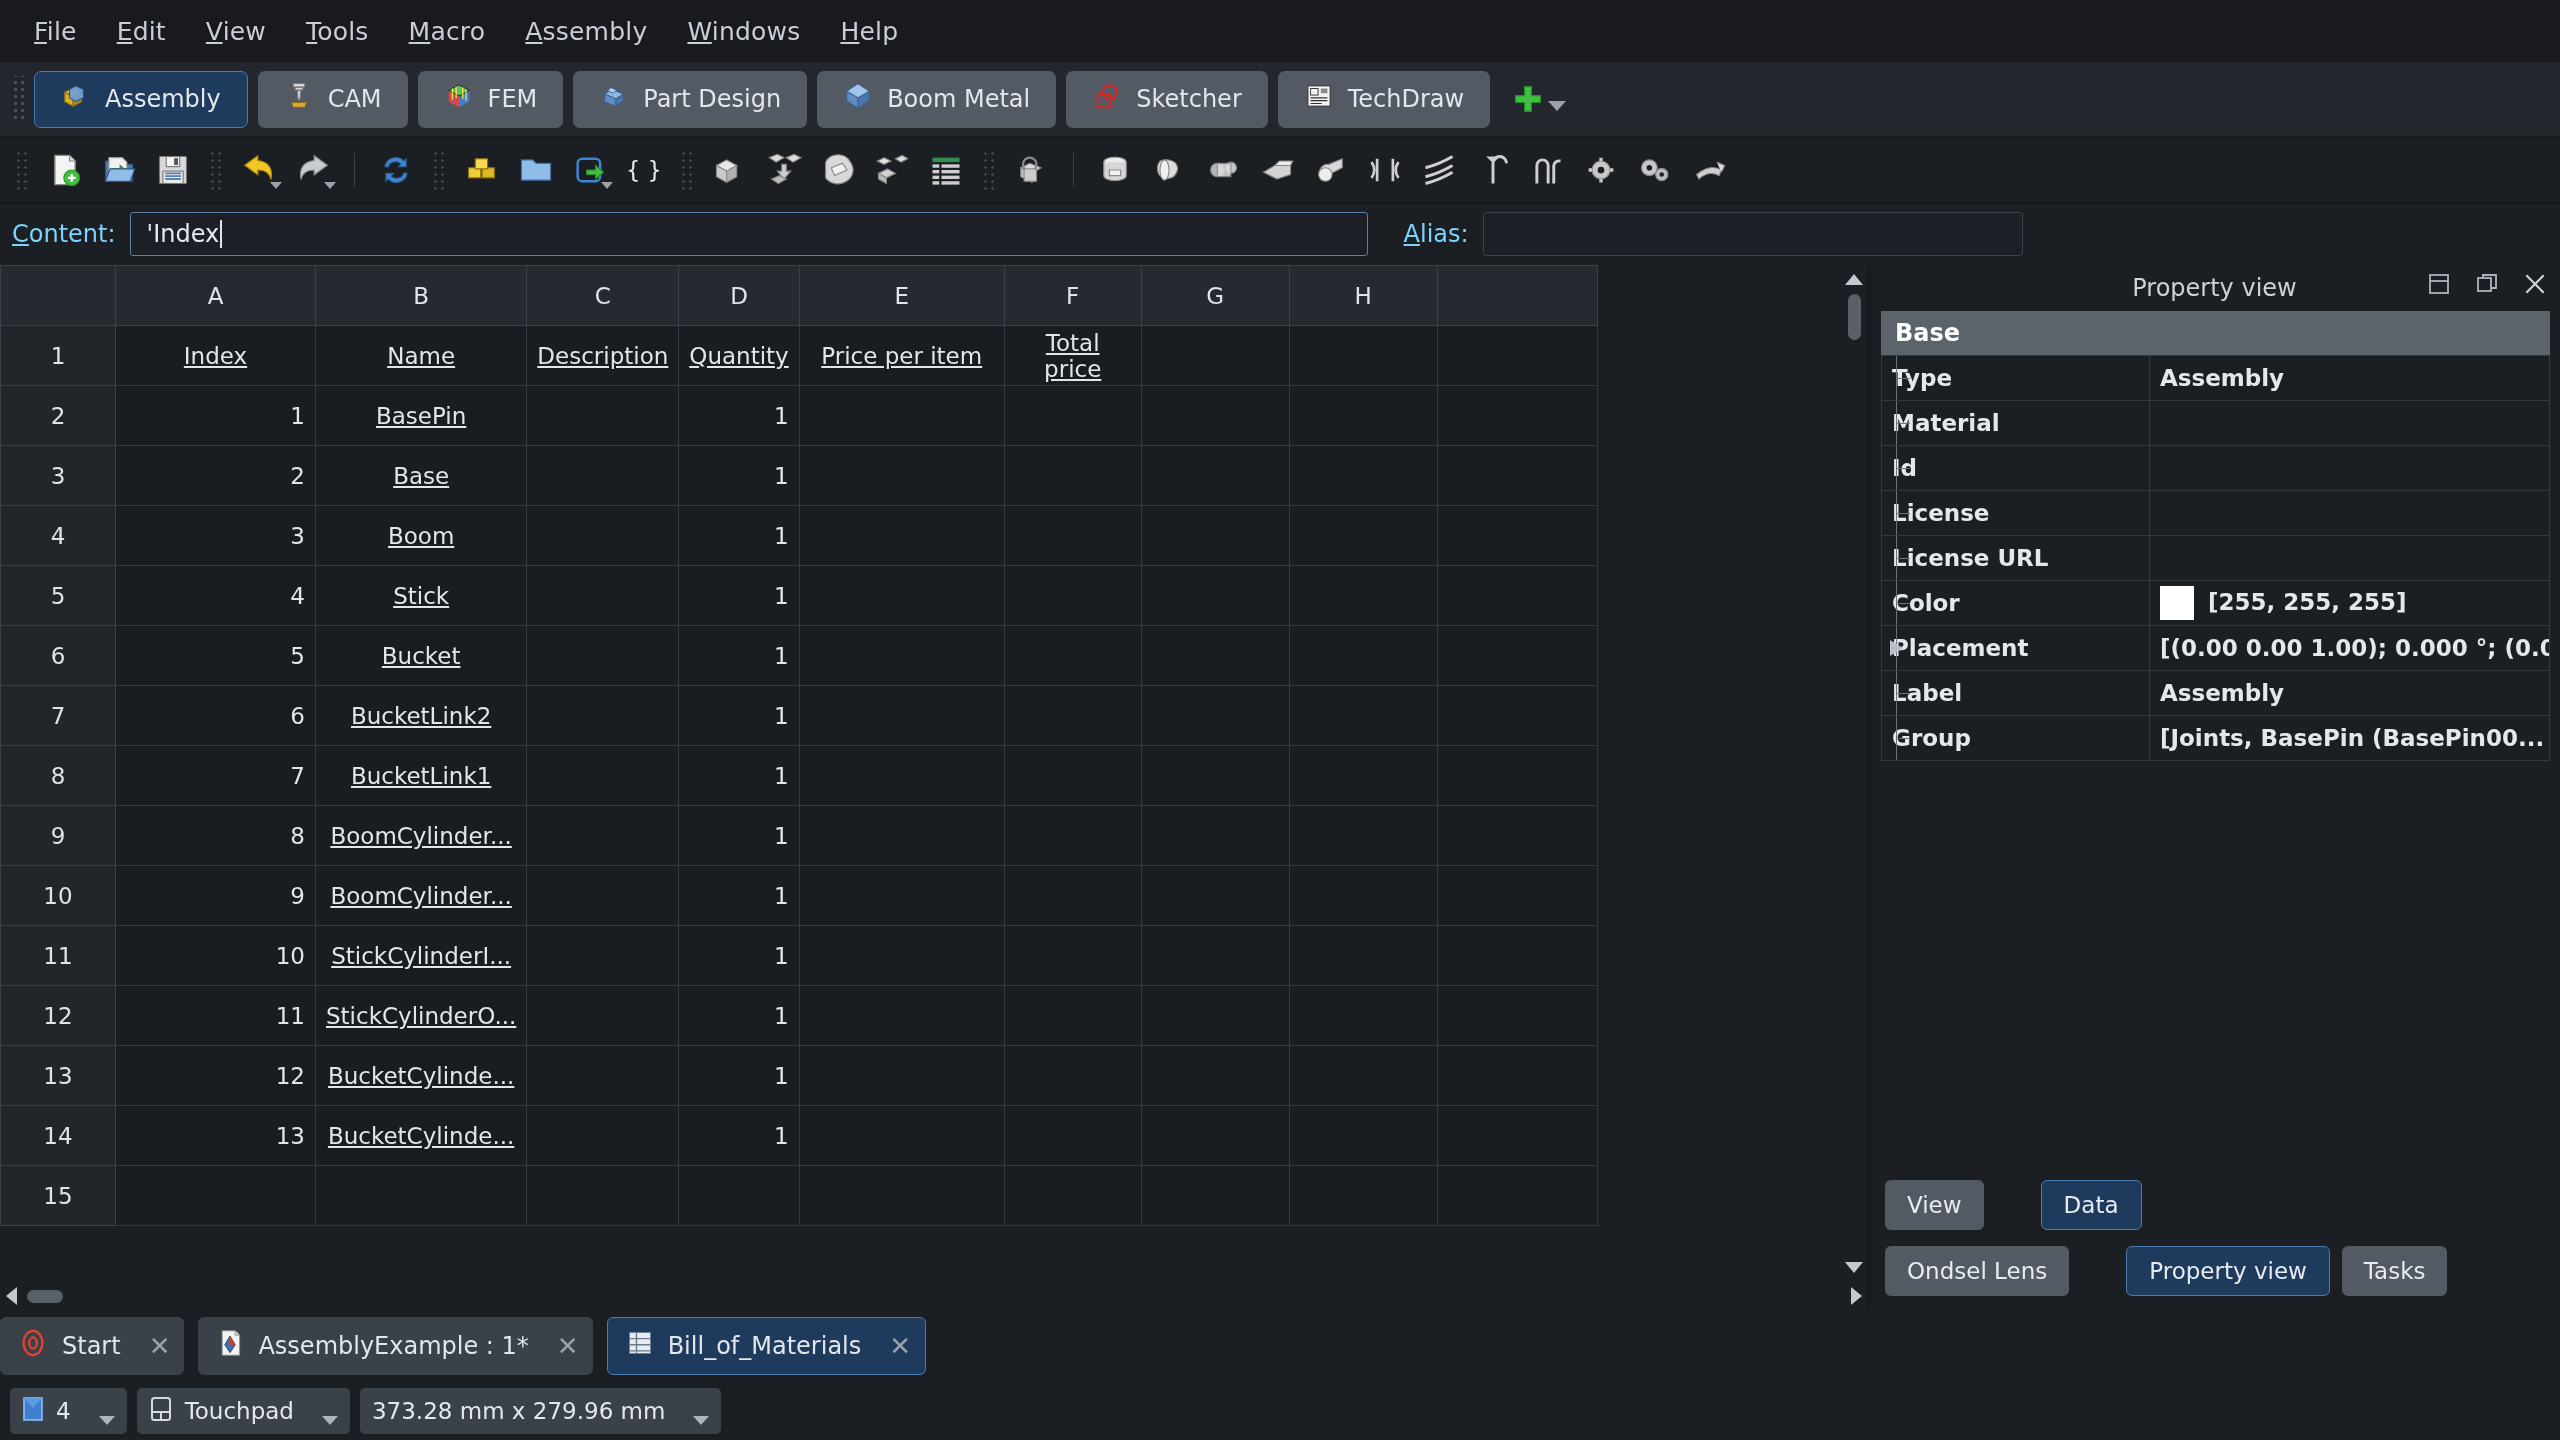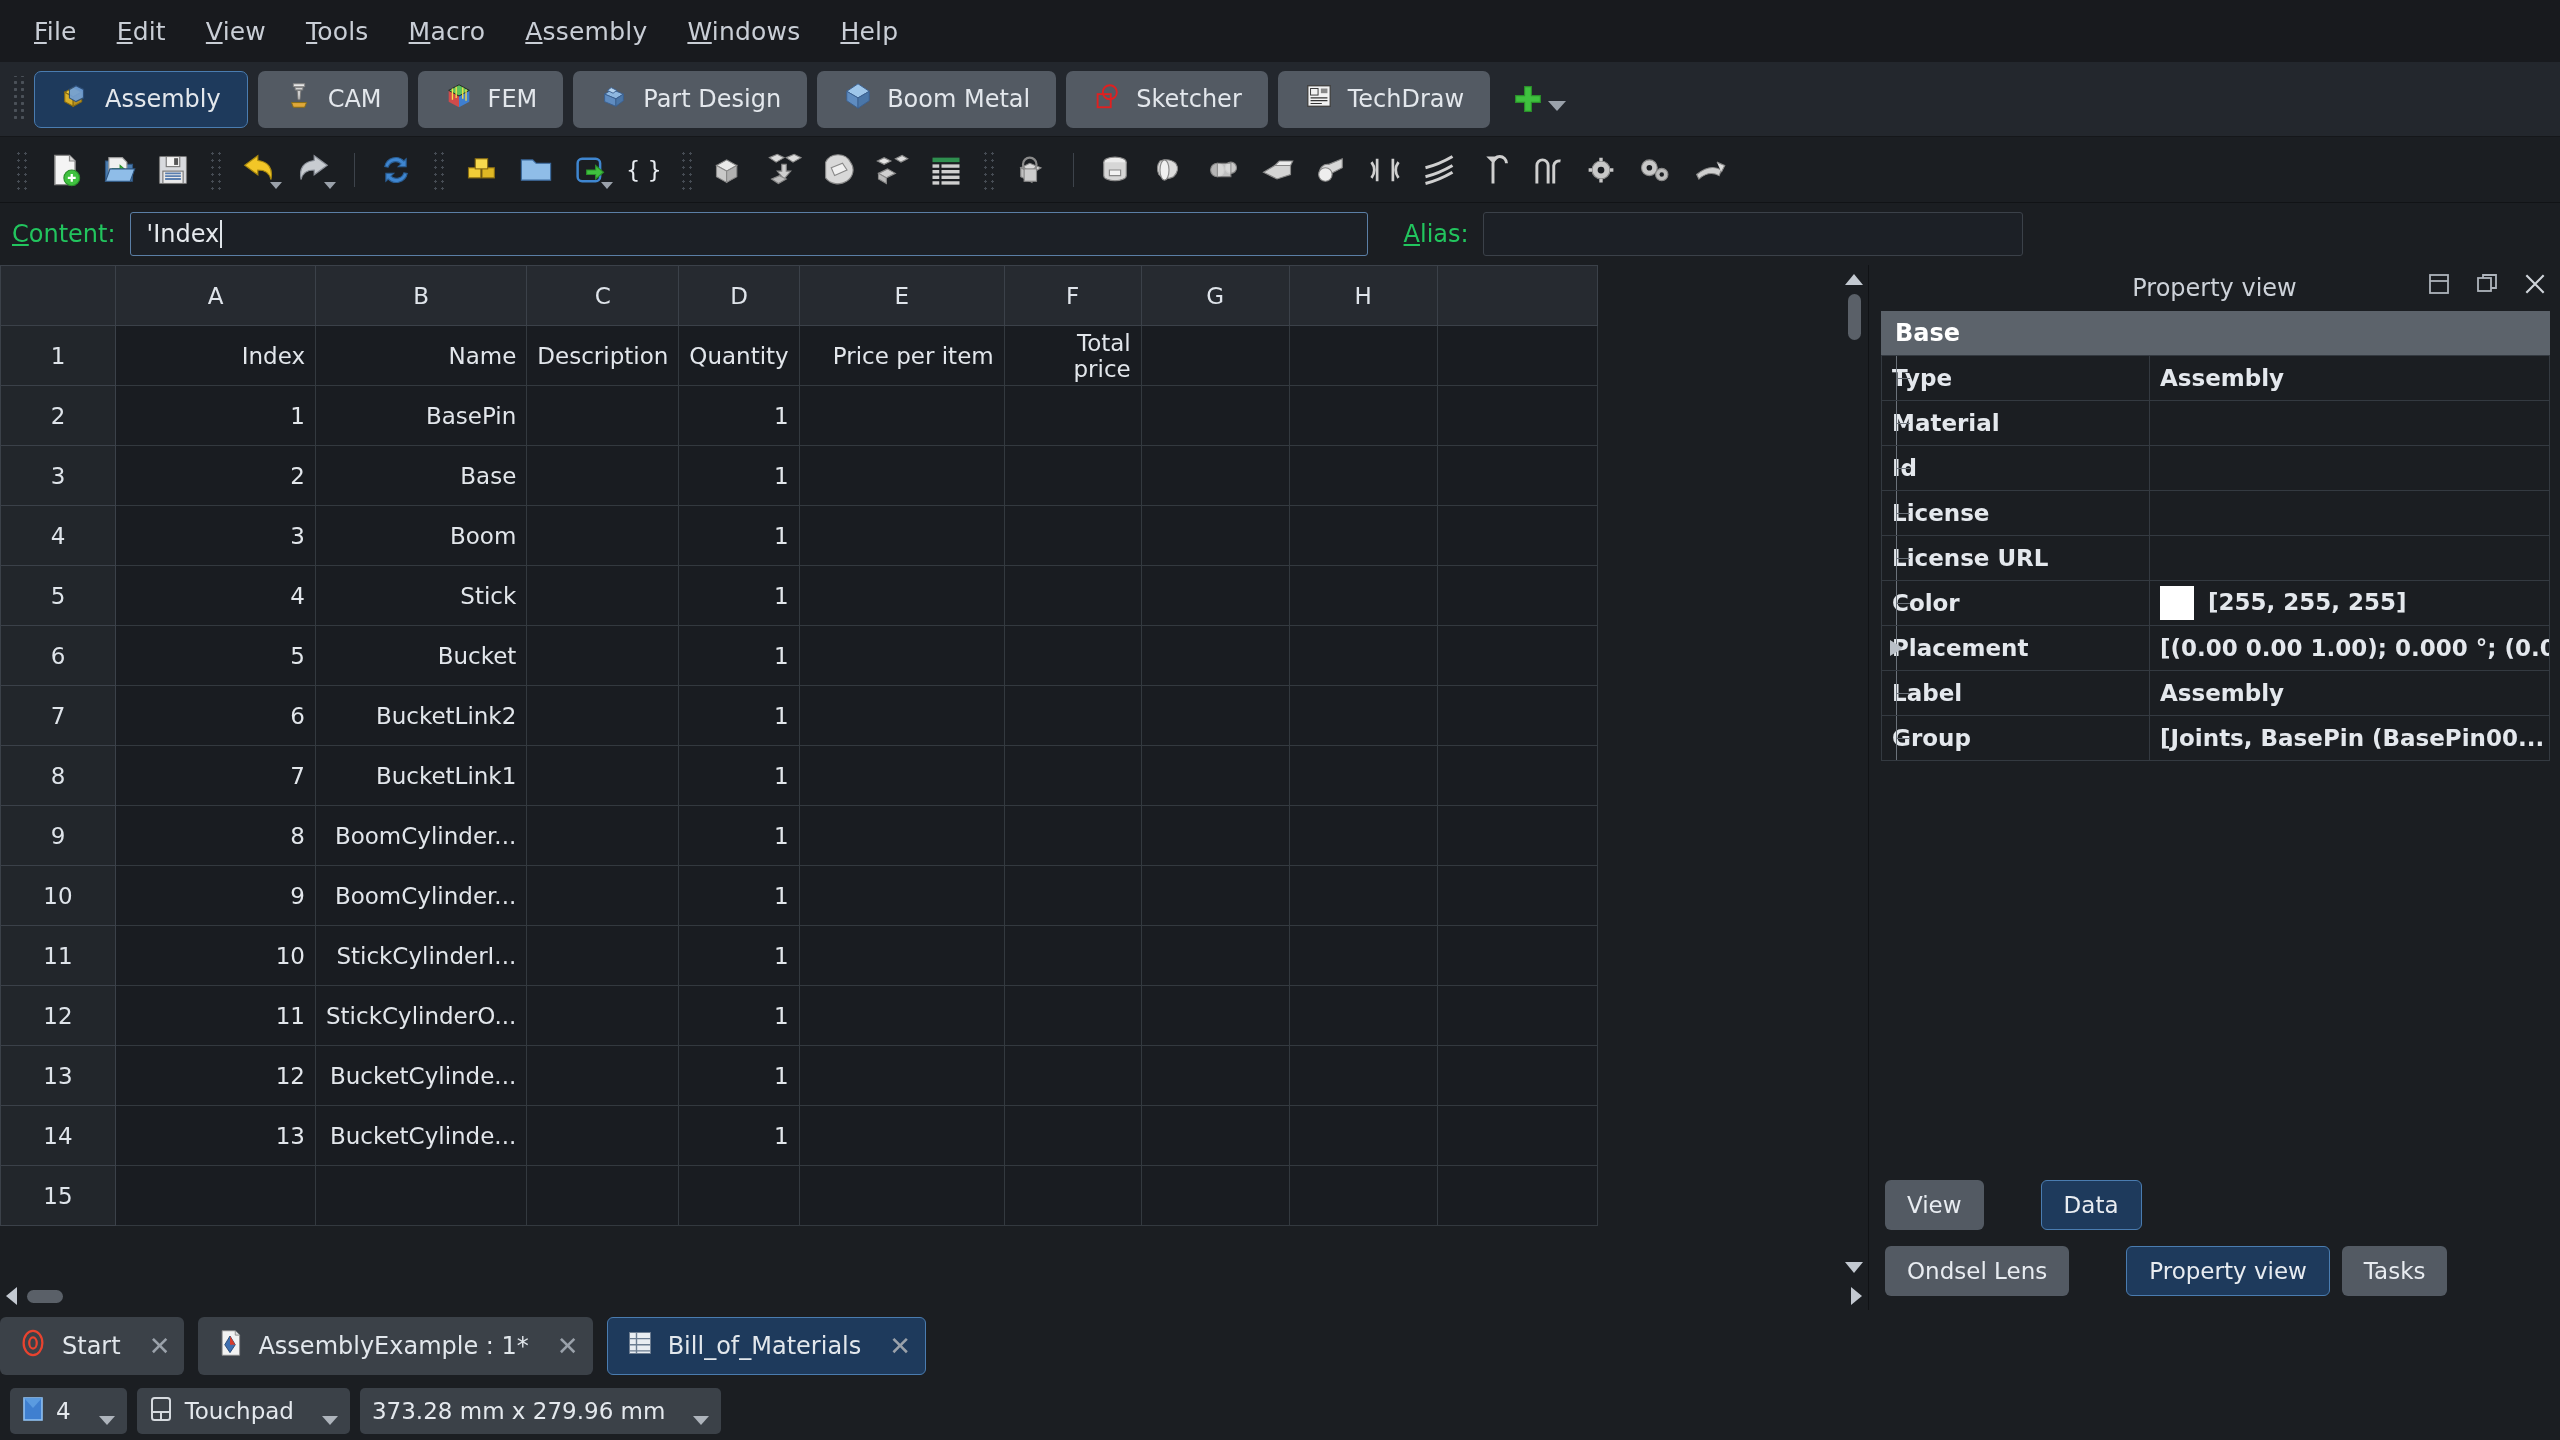--- a/index.html
+++ b/index.html
@@ -53,21 +53,21 @@
     border-radius: 5px; margin: 0 3px; position: relative; }
   .tb-sep { width: 1px; height: 34px; background: #3d434b; margin: 0 14px; }
   .caret-sm { position:absolute; right:1px; bottom:5px; width:0;height:0;
     border-left:6px solid transparent;border-right:6px solid transparent;border-top:7px solid #9aa1aa; }
 
   
   .formula-bar {
     height: 62px; background: #1b1e22; display: flex; align-items: center;
     flex: 0 0 62px; padding: 0 12px;
   }
-  .fb-label { font-size: 24px; color: #22c55e; margin-right: 14px; }
+  .fb-label { font-size: 24px; color: #7dd3fc; margin-right: 14px; }
   .fb-label .mn { text-decoration: underline; }
   .fb-input {
     height: 44px; background: #1c2026; border: 1px solid #5b7fa6; border-radius: 3px;
     display: flex; align-items: center; padding: 0 16px; font-size: 24px; color: #e6eaee;
   }
   #content-input { width: 1238px; }
   #alias-input { width: 540px; border-color: #3b4149; }
   .caret-bar { display:inline-block; width:2px; height:28px; background:#dfe4e9; margin-left:1px; }
 
   
@@ -87,21 +87,21 @@
   table.sheet th.colhead {
     background: #262a30; text-align: center; color: #dfe4ea; height: 50px;
     border: 1px solid #3b4149;
   }
   table.sheet th.corner { background: #262a30; border: 1px solid #3b4149; }
   table.sheet th.rowhead {
     background: #22262b; text-align: center; color: #dfe4ea; width: 115px;
     border: 1px solid #3b4149;
   }
   td.num { text-align: right; }
-  td.txt { text-align: right; }
+  td.txt { text-align: center; text-decoration: underline; }
   td.sel { background: #2b587f; color: #ffffff; }
 
   
   .vscroll { width: 28px; flex: 0 0 28px; background: #1b1e22; display:flex;
              flex-direction: column; align-items: center; }
   .vs-arrow-up, .vs-arrow-dn { width:0;height:0; margin: 9px 0; }
   .vs-arrow-up { border-left:9px solid transparent;border-right:9px solid transparent;border-bottom:11px solid #c3c9d1; }
   .vs-arrow-dn { border-left:9px solid transparent;border-right:9px solid transparent;border-top:11px solid #c3c9d1; }
   .vs-thumb { width: 13px; height: 46px; background: #5a6068; border-radius: 7px; }
   .vs-track { flex:1 1 auto; }

